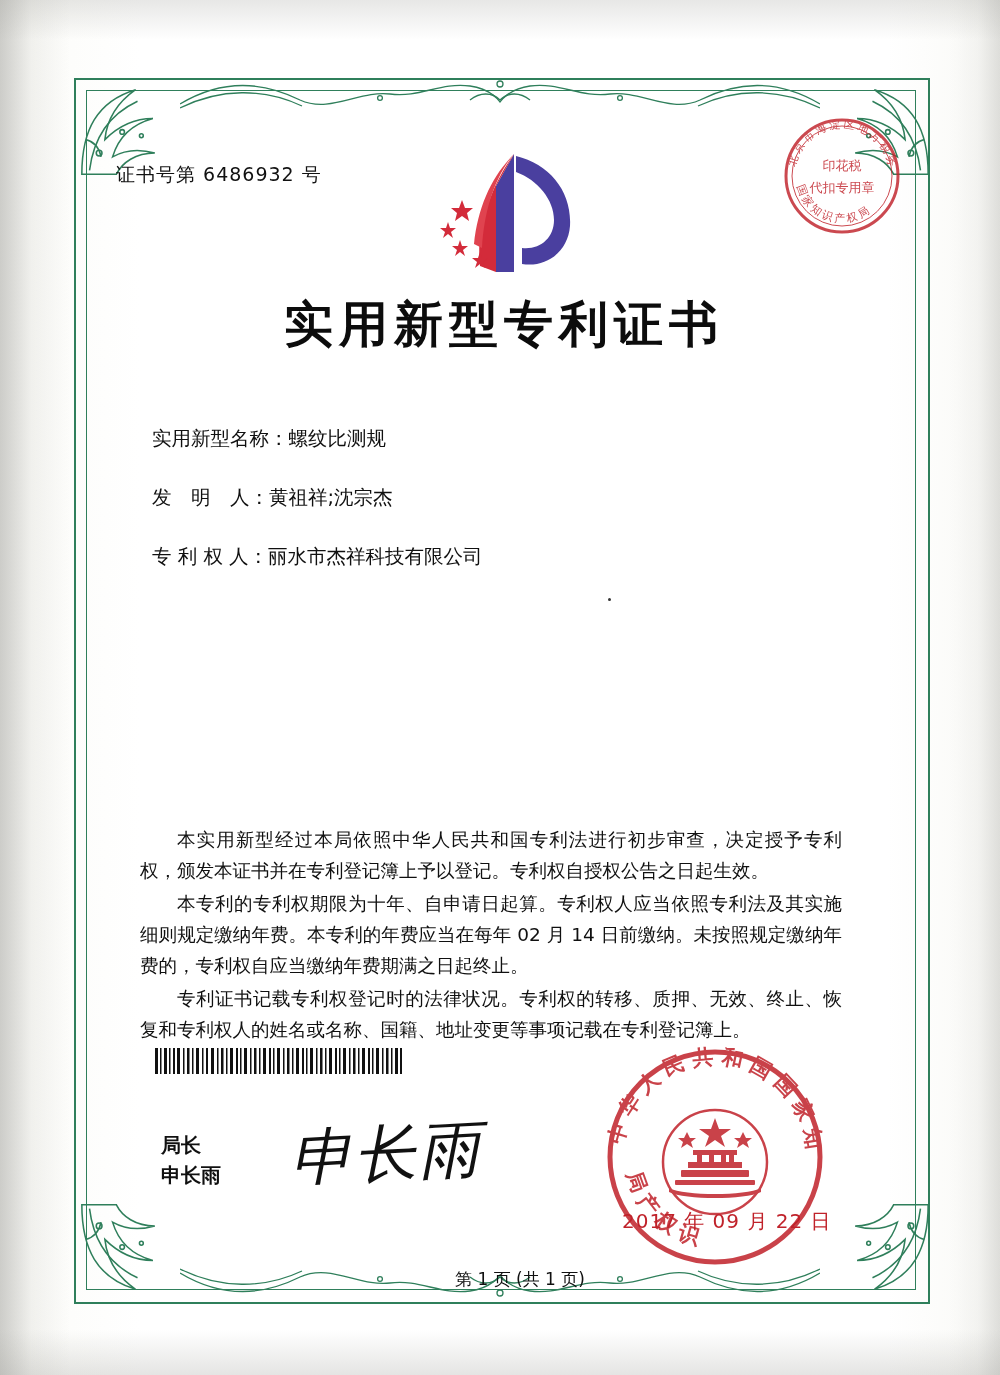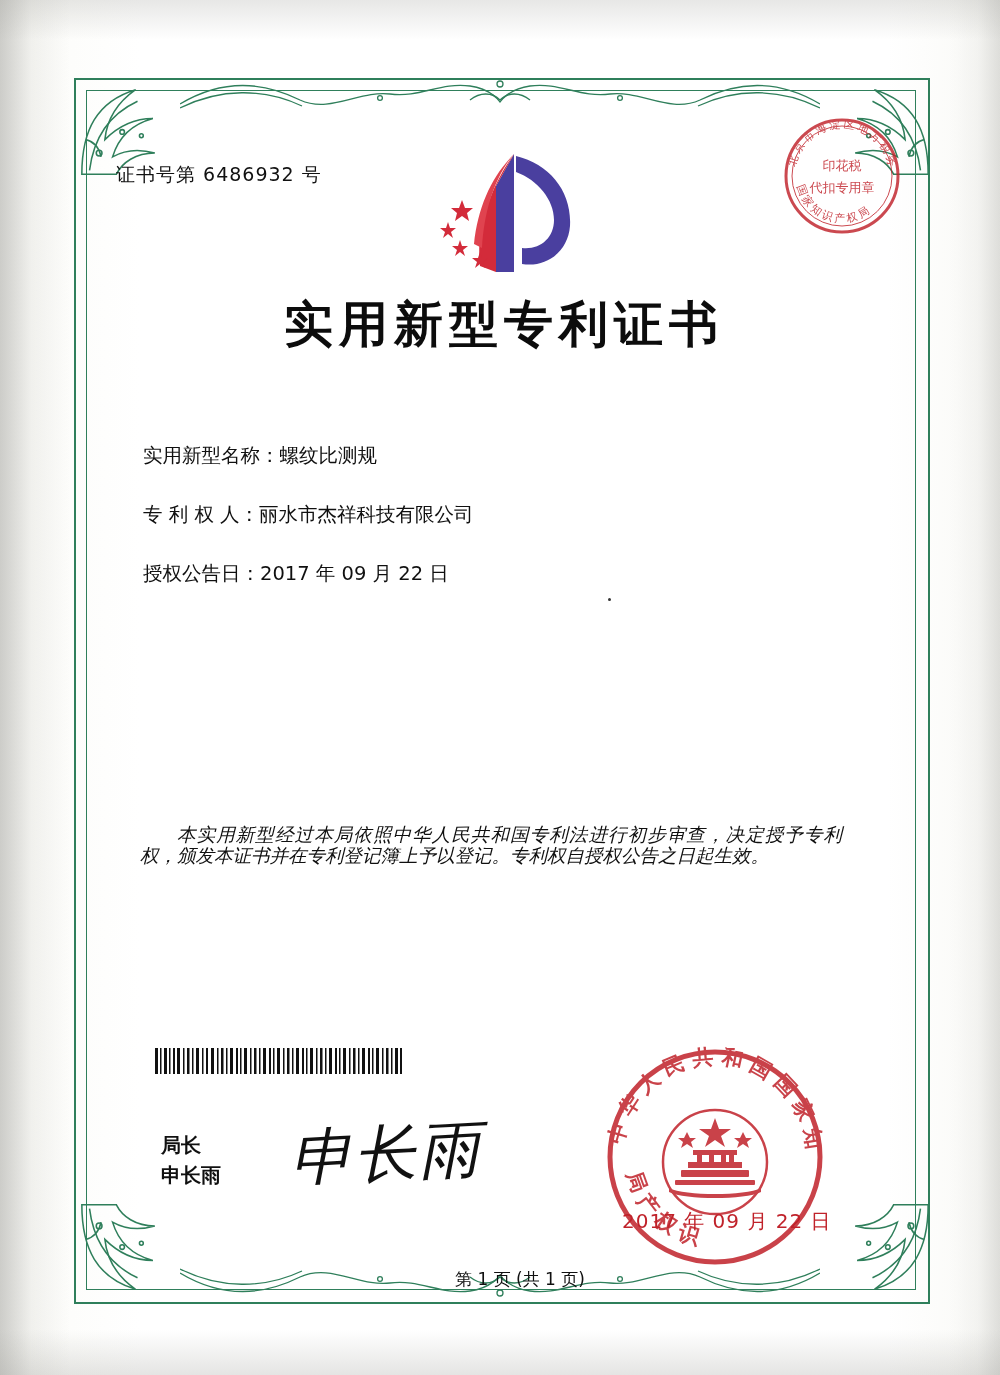--- a/index.html
+++ b/index.html
@@ -102,23 +102,22 @@
     text-align: center;
     font-size: 49px;
     font-weight: bold;
     letter-spacing: 6px;
     color: #0c0c0c;
     font-family: "DejaVu Sans", "Liberation Sans", sans-serif;
   }
 
   .fields {
     position: absolute;
-    left: 143px; top: 425px;
+    left: 152px; top: 425px;
     width: 700px;
-    margin-top: 17px;
   }
   .field-row {
     font-size: 19.5px;
     color: #101010;
     margin-bottom: 32px;
     white-space: nowrap;
   }
   .field-label {
     display: inline-block;
     color: #101010;
@@ -128,26 +127,25 @@
     color: #101010;
   }
 
   .paras {
     position: absolute;
     left: 140px; top: 824px;
     width: 702px;
   }
   .para {
     font-size: 18.5px;
-    line-height: 21px;
+    line-height: 31px;
     color: #101010;
     text-indent: 37px;
     margin-bottom: 2px;
     text-align: justify;
-    font-style: italic;
   }
 
   .barcode {
     position: absolute;
     left: 155px; top: 1048px;
     width: 248px; height: 26px;
   }
 
   .sign-block {
     position: absolute;
@@ -320,31 +318,33 @@
     </g>
   </svg>
 
   <div class="title">实用新型专利证书</div>
 
   <div class="fields">
     <div class="field-row">
       <span class="field-label">实用新型名称：</span><span class="field-value">螺纹比测规</span>
     </div>
     <div class="field-row">
+      <span class="field-label">发　明　人：</span><span class="field-value">黄祖祥;沈宗杰</span>
+    </div>
+    <div class="field-row">
       <span class="field-label">专 利 权 人：</span><span class="field-value">丽水市杰祥科技有限公司</span>
     </div>
-    <div class="field-row">
-      <span class="field-label">授权公告日：</span><span class="field-value">2017 年 09 月 22 日</span>
-    </div>
   </div>
 
   <div class="dot-artifact"></div>
 
   <div class="paras">
     <div class="para">本实用新型经过本局依照中华人民共和国专利法进行初步审查，决定授予专利权，颁发本证书并在专利登记簿上予以登记。专利权自授权公告之日起生效。</div>
+    <div class="para">本专利的专利权期限为十年、自申请日起算。专利权人应当依照专利法及其实施细则规定缴纳年费。本专利的年费应当在每年 02 月 14 日前缴纳。未按照规定缴纳年费的，专利权自应当缴纳年费期满之日起终止。</div>
+    <div class="para">专利证书记载专利权登记时的法律状况。专利权的转移、质押、无效、终止、恢复和专利权人的姓名或名称、国籍、地址变更等事项记载在专利登记簿上。</div>
   </div>
 
   <svg class="barcode" viewBox="0 0 248 26" preserveAspectRatio="none">
     <g fill="#111">
       <rect x="0" y="0" width="3" height="26"></rect>
         <rect x="5" y="0" width="1.5" height="26"></rect>
       <rect x="9" y="0" width="3" height="26"></rect>
         <rect x="14" y="0" width="1.5" height="26"></rect>
       <rect x="18" y="0" width="2" height="26"></rect>
         <rect x="22" y="0" width="3" height="26"></rect>

